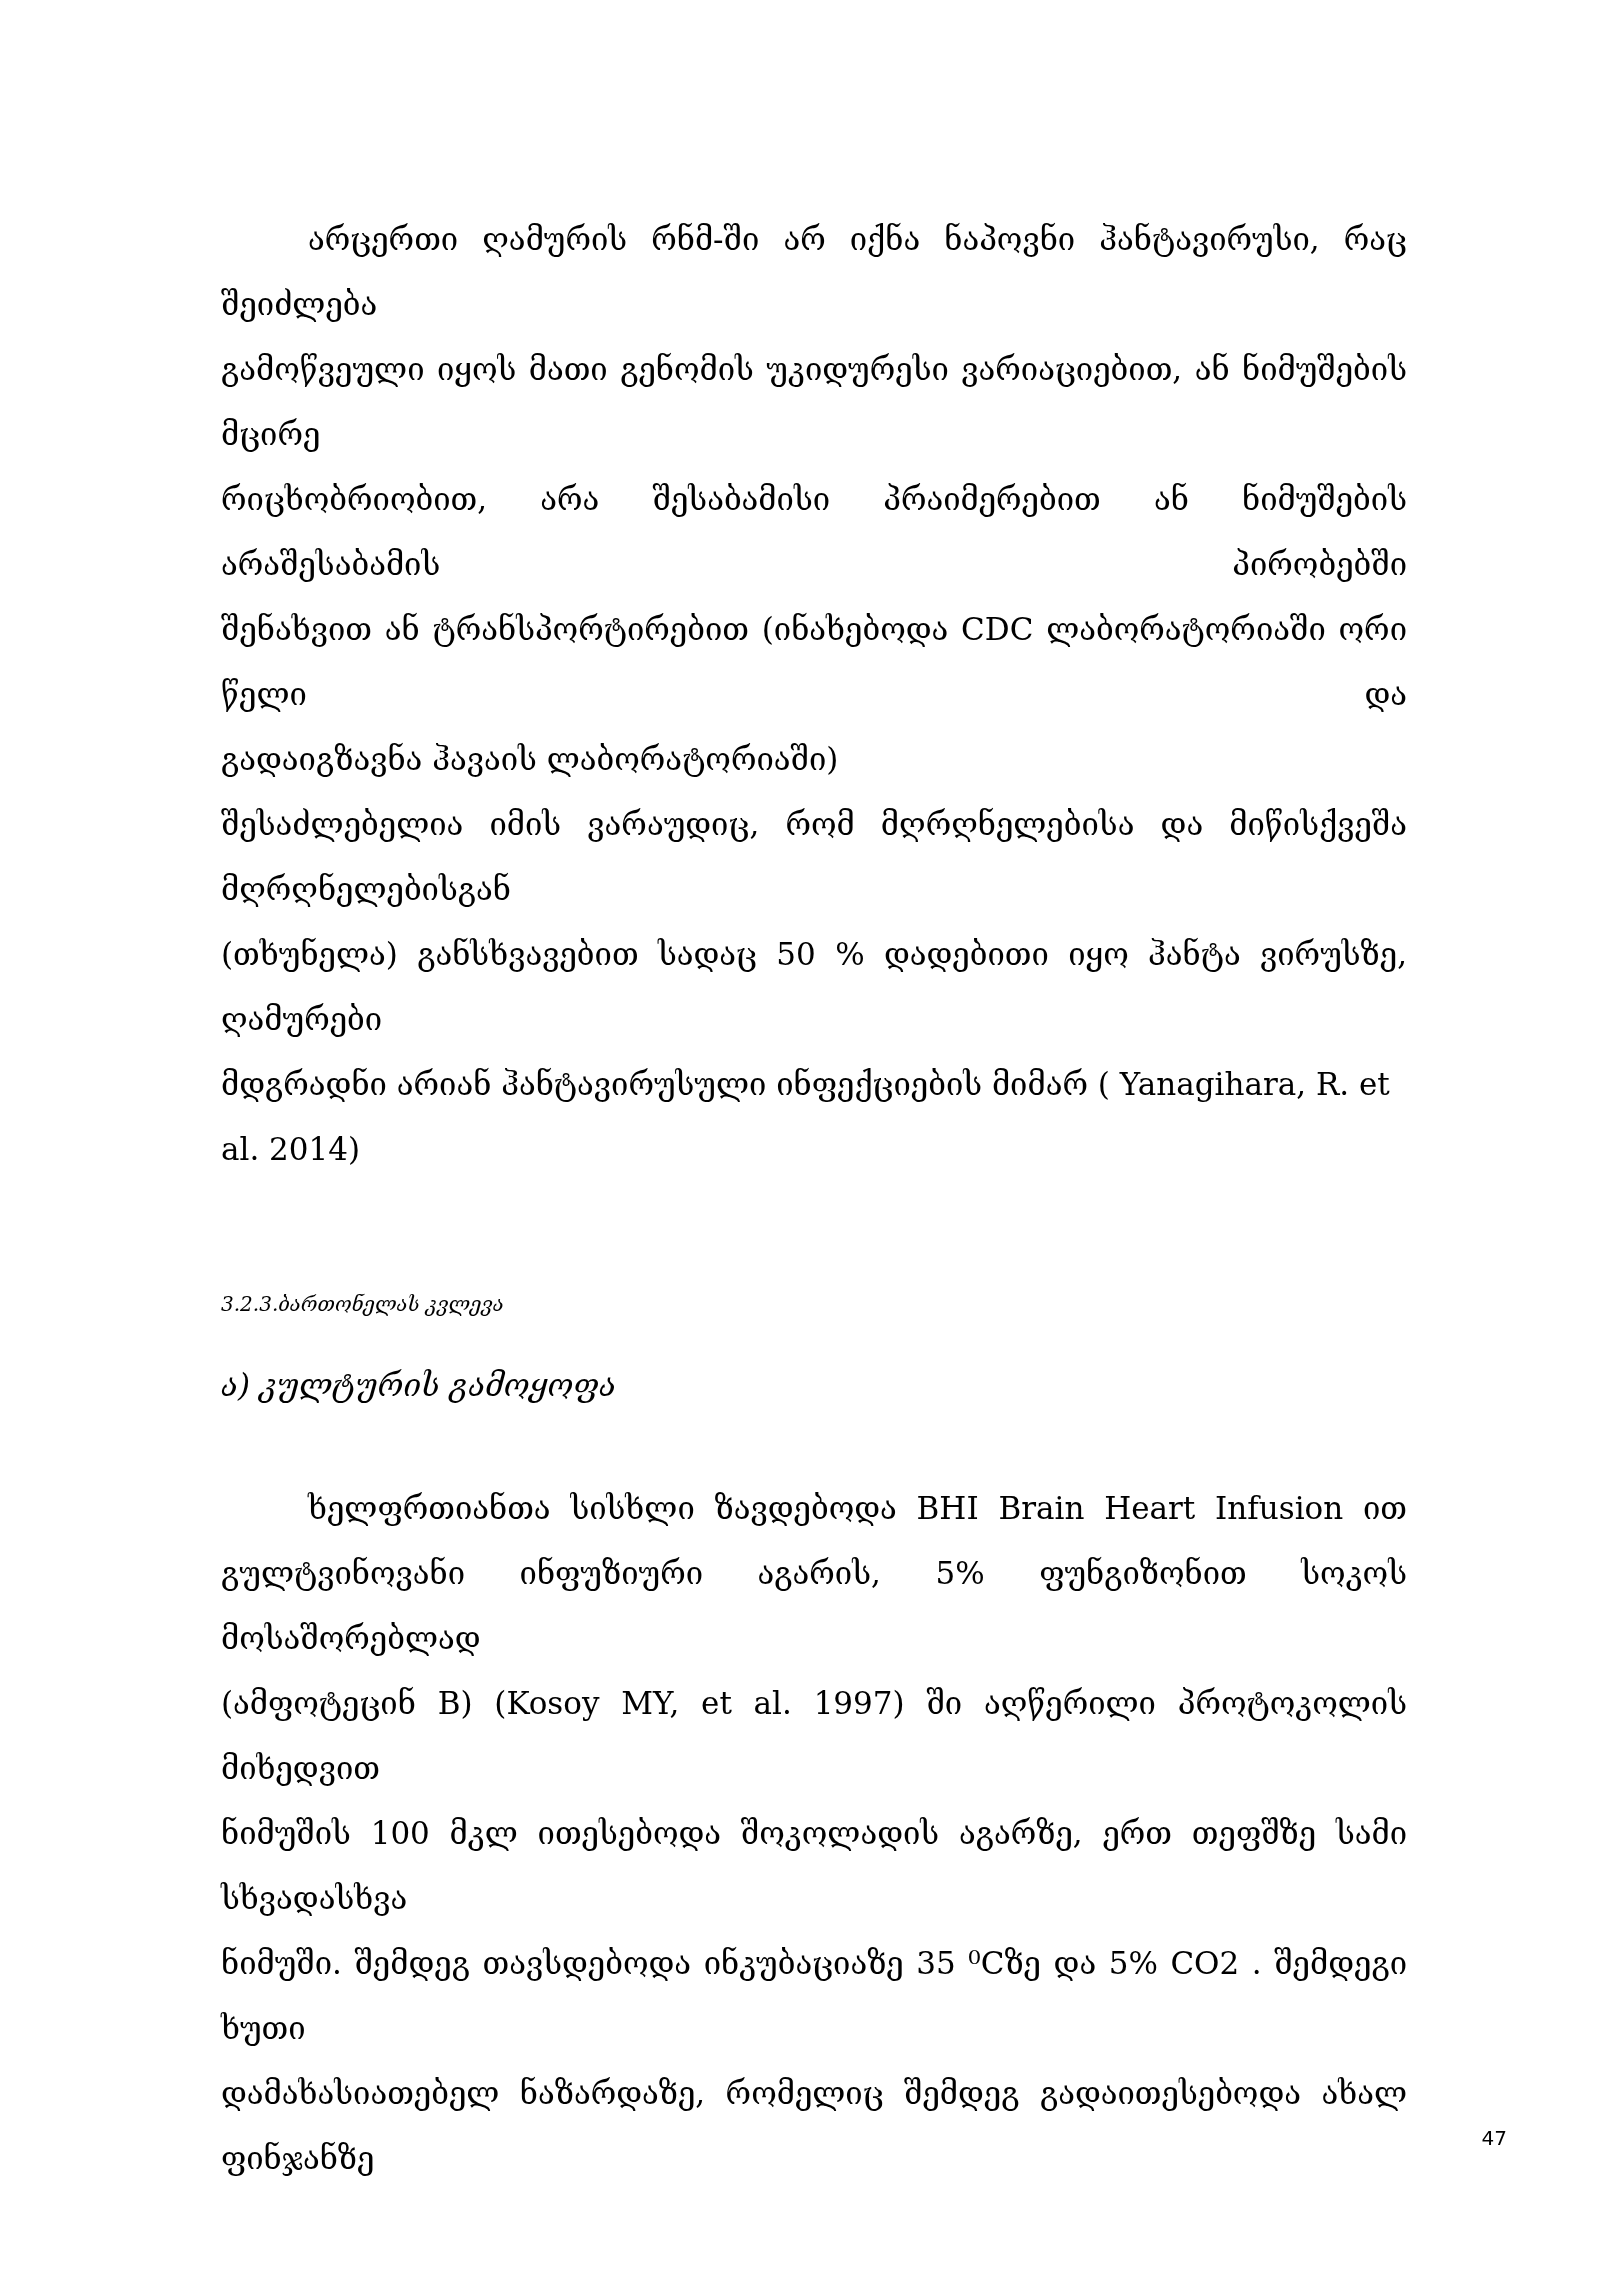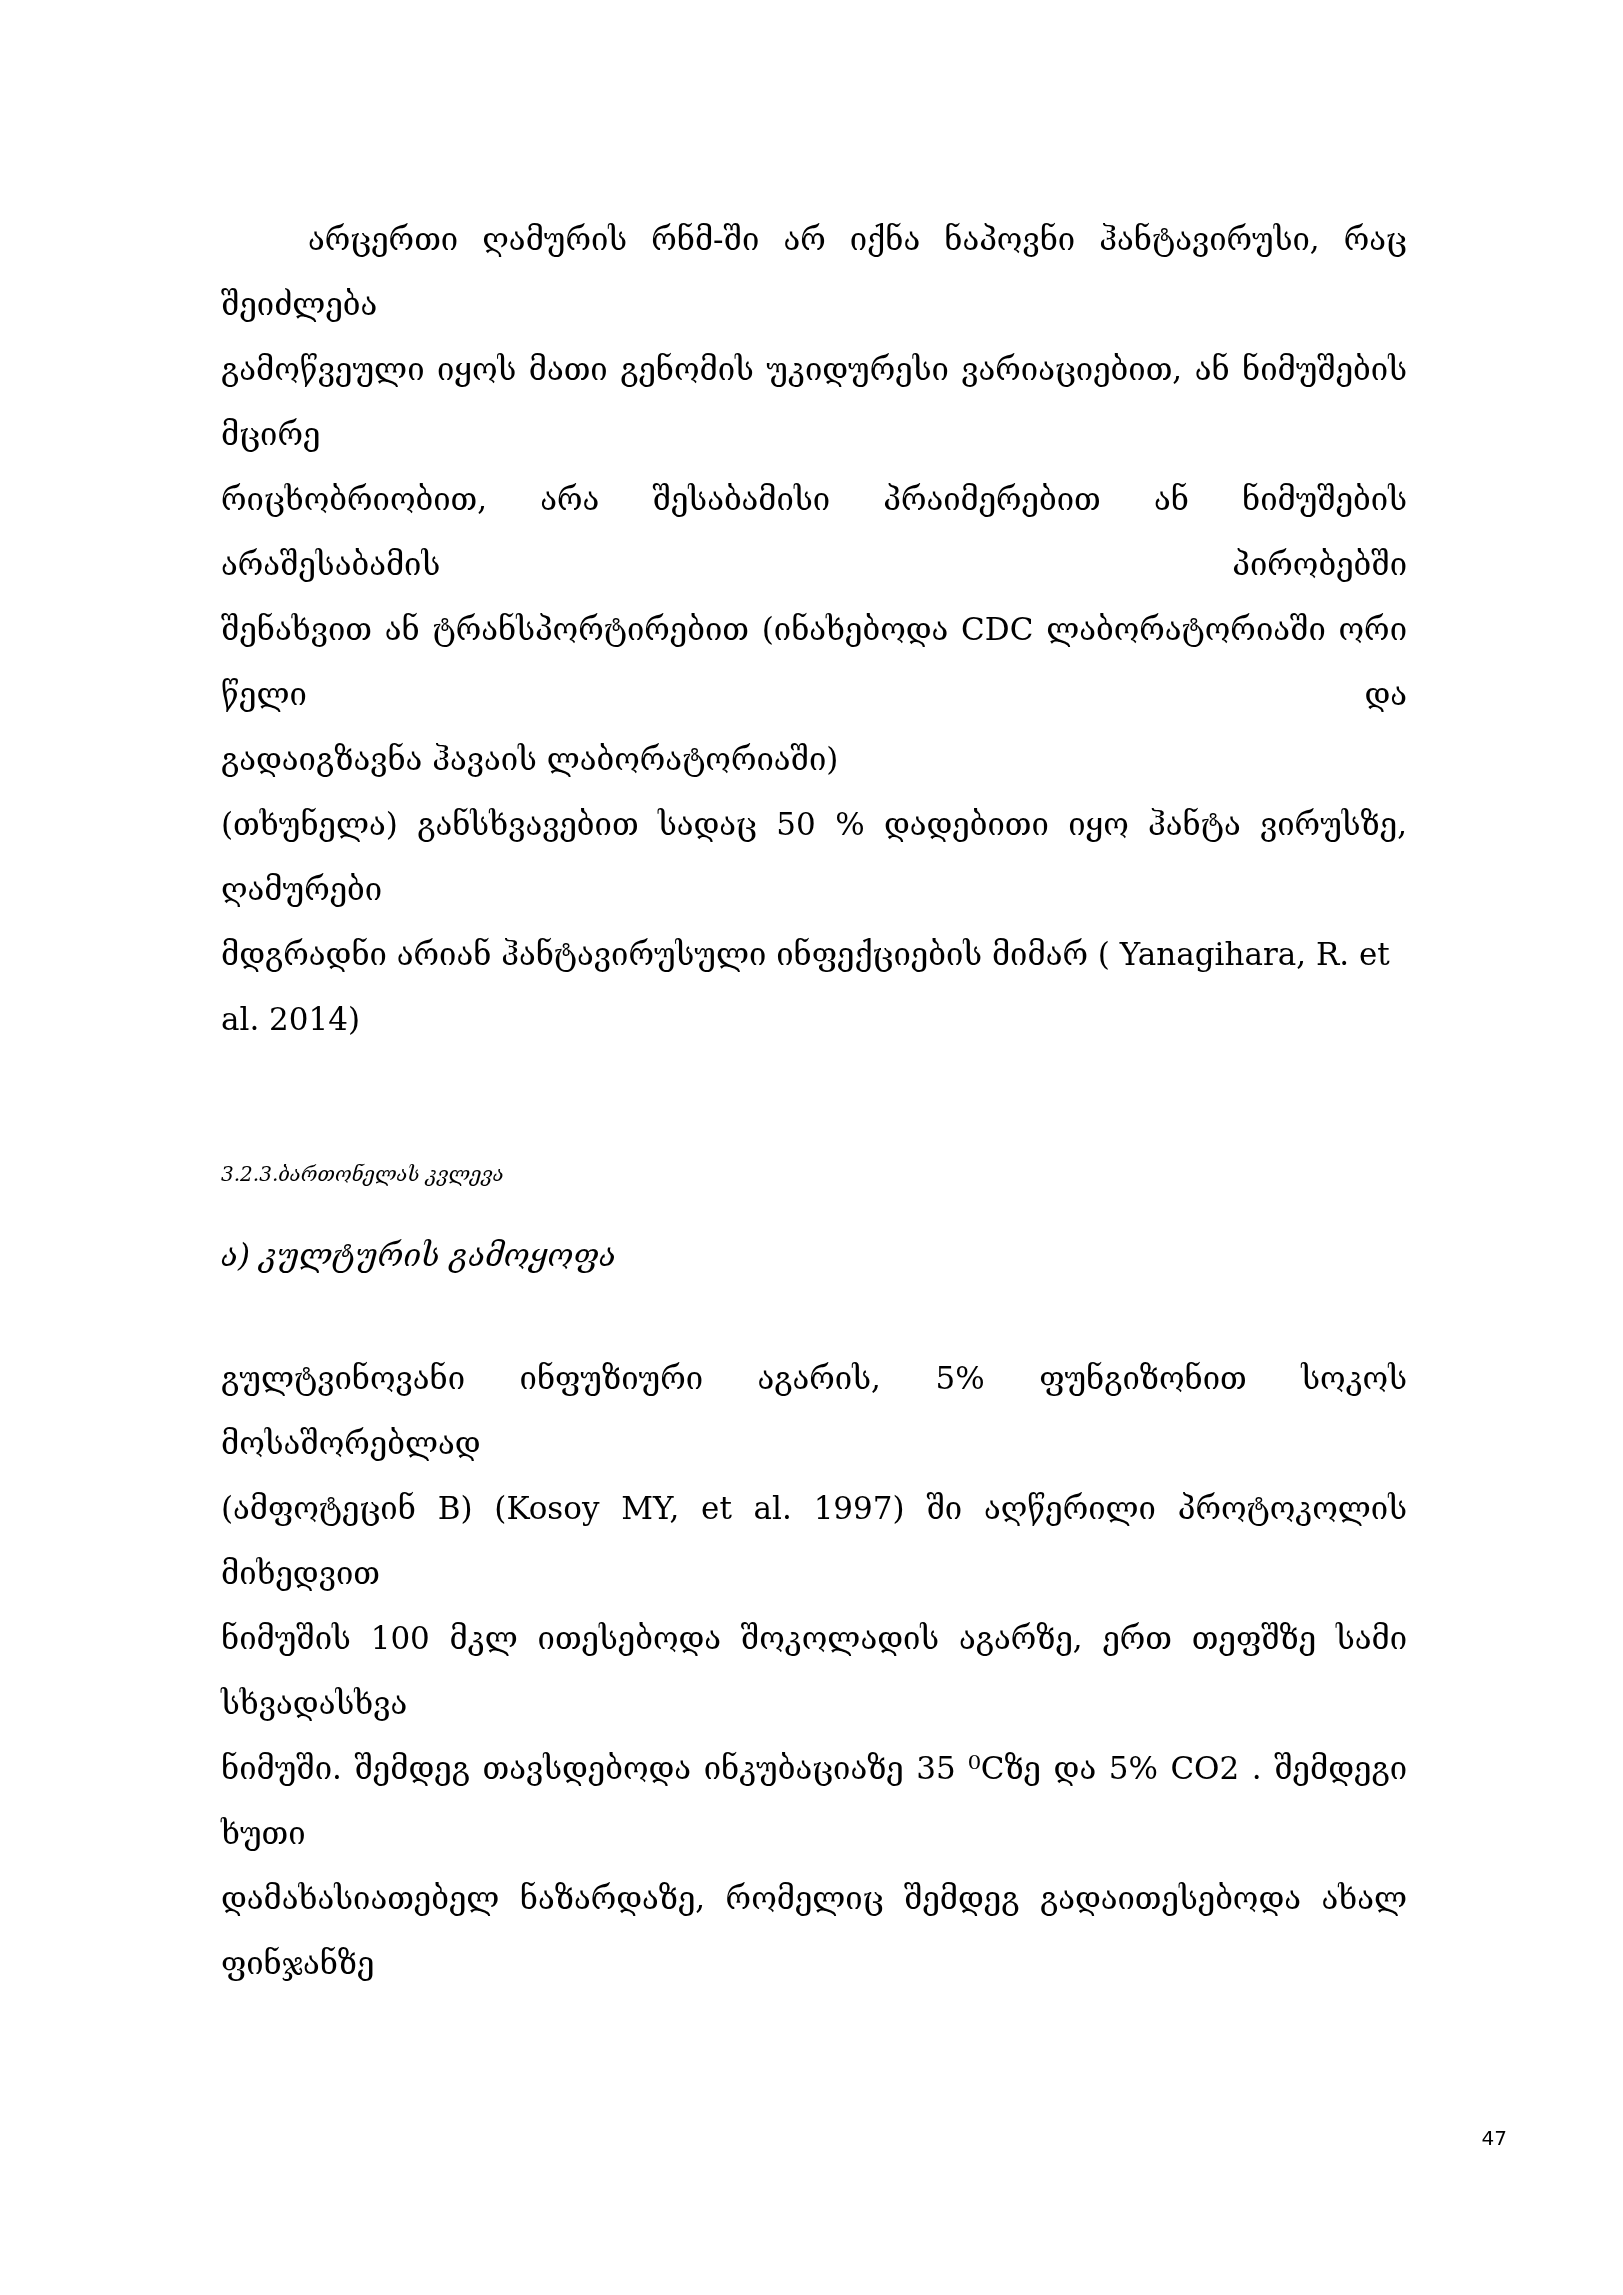--- a/index.html
+++ b/index.html
@@ -62,29 +62,31 @@
 
     <div class="para">
       <div class="ln jf ind">არცერთი ღამურის რნმ-ში არ იქნა ნაპოვნი ჰანტავირუსი, რაც შეიძლება</div>
       <div class="ln jf">გამოწვეული იყოს მათი გენომის უკიდურესი ვარიაციებით, ან ნიმუშების მცირე</div>
       <div class="ln jf">რიცხობრიობით, არა შესაბამისი პრაიმერებით ან ნიმუშების არაშესაბამის პირობებში</div>
       <div class="ln jf">შენახვით ან ტრანსპორტირებით (ინახებოდა CDC ლაბორატორიაში ორი წელი და</div>
       <div class="ln">გადაიგზავნა ჰავაის ლაბორატორიაში)</div>
     </div>
 
     <div class="para">
+      <div class="ln jf">შესაძლებელია იმის ვარაუდიც, რომ მღრღნელებისა და მიწისქვეშა მღრღნელებისგან</div>
       <div class="ln jf">(თხუნელა) განსხვავებით სადაც 50 % დადებითი იყო ჰანტა ვირუსზე, ღამურები</div>
       <div class="ln">მდგრადნი არიან ჰანტავირუსული ინფექციების მიმარ ( Yanagihara, R. et al. 2014)</div>
     </div>
 
     <div class="heading ln">3.2.3.ბართონელას კვლევა</div>
 
     <div class="subheading ln">ა) კულტურის გამოყოფა</div>
 
     <div class="para p3">
+      <div class="ln jf ind">ხელფრთიანთა სისხლი ზავდებოდა BHI Brain Heart Infusion ით</div>
       <div class="ln jf">გულტვინოვანი ინფუზიური აგარის, 5% ფუნგიზონით სოკოს მოსაშორებლად</div>
       <div class="ln jf">(ამფოტეცინ B) (Kosoy MY, et al. 1997) ში აღწერილი პროტოკოლის მიხედვით</div>
       <div class="ln jf">ნიმუშის 100 მკლ  ითესებოდა შოკოლადის აგარზე, ერთ თეფშზე სამი სხვადასხვა</div>
       <div class="ln jf">ნიმუში.  შემდეგ თავსდებოდა ინკუბაციაზე  35 ⁰Cზე და 5% CO2 . შემდეგი ხუთი</div>
       <div class="ln jf">დამახასიათებელ ნაზარდაზე, რომელიც შემდეგ გადაითესებოდა ახალ ფინჯანზე</div>
 
     </div>
 
   </div>
 

